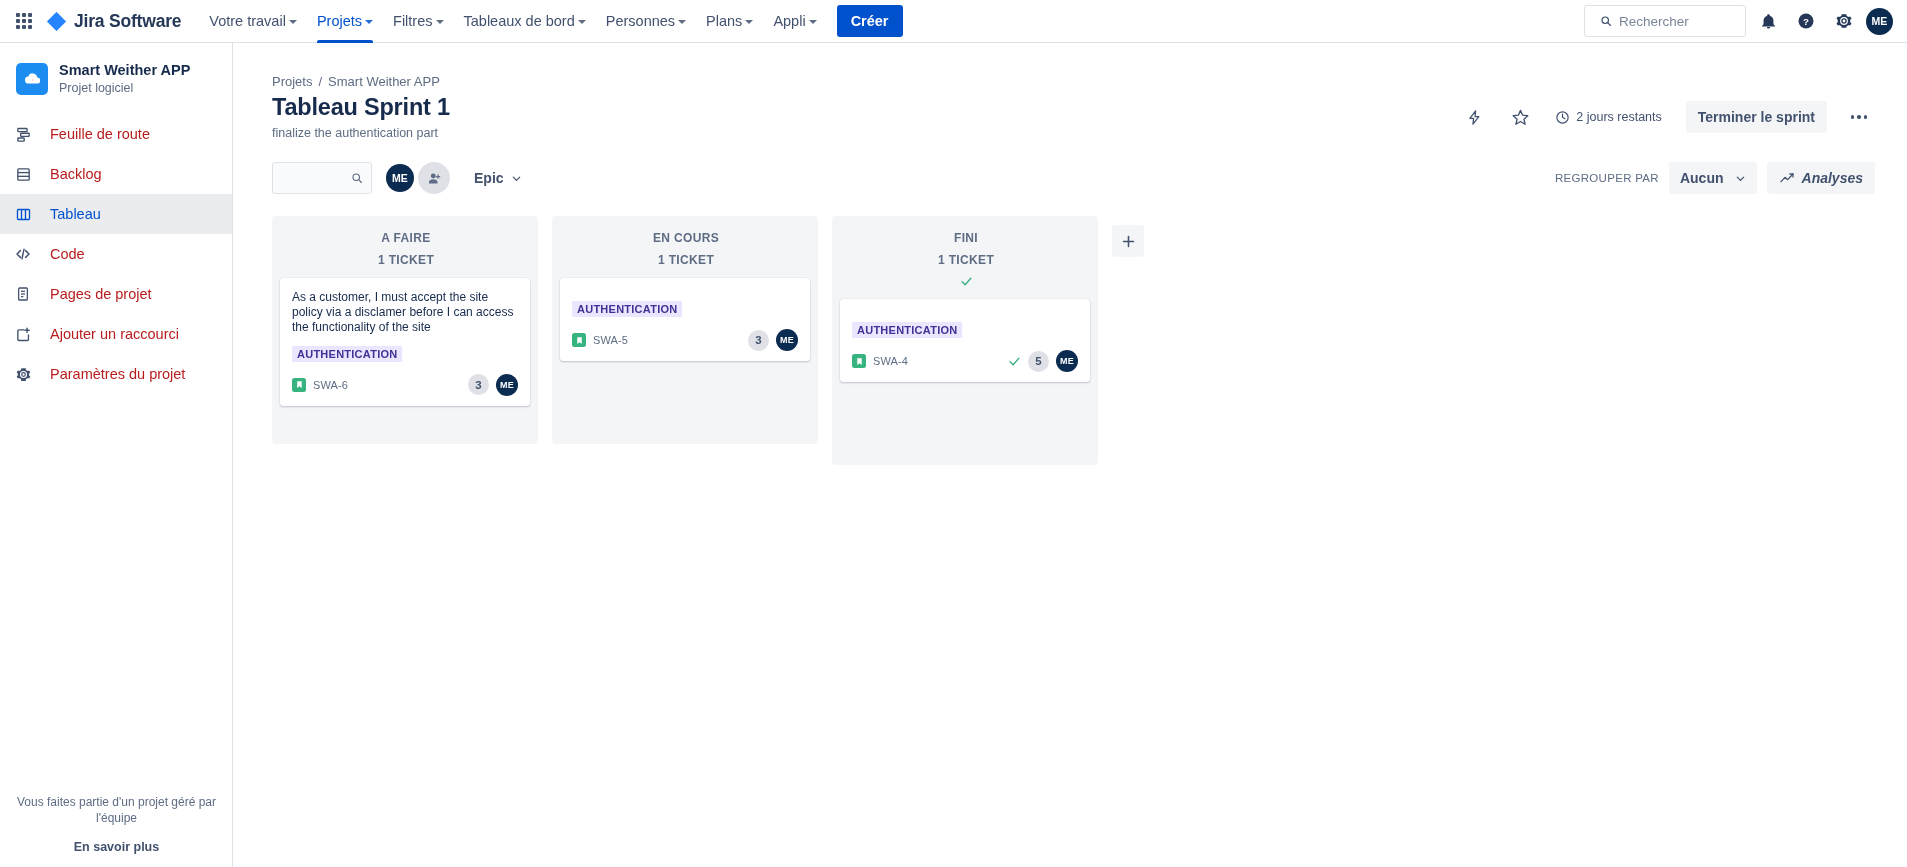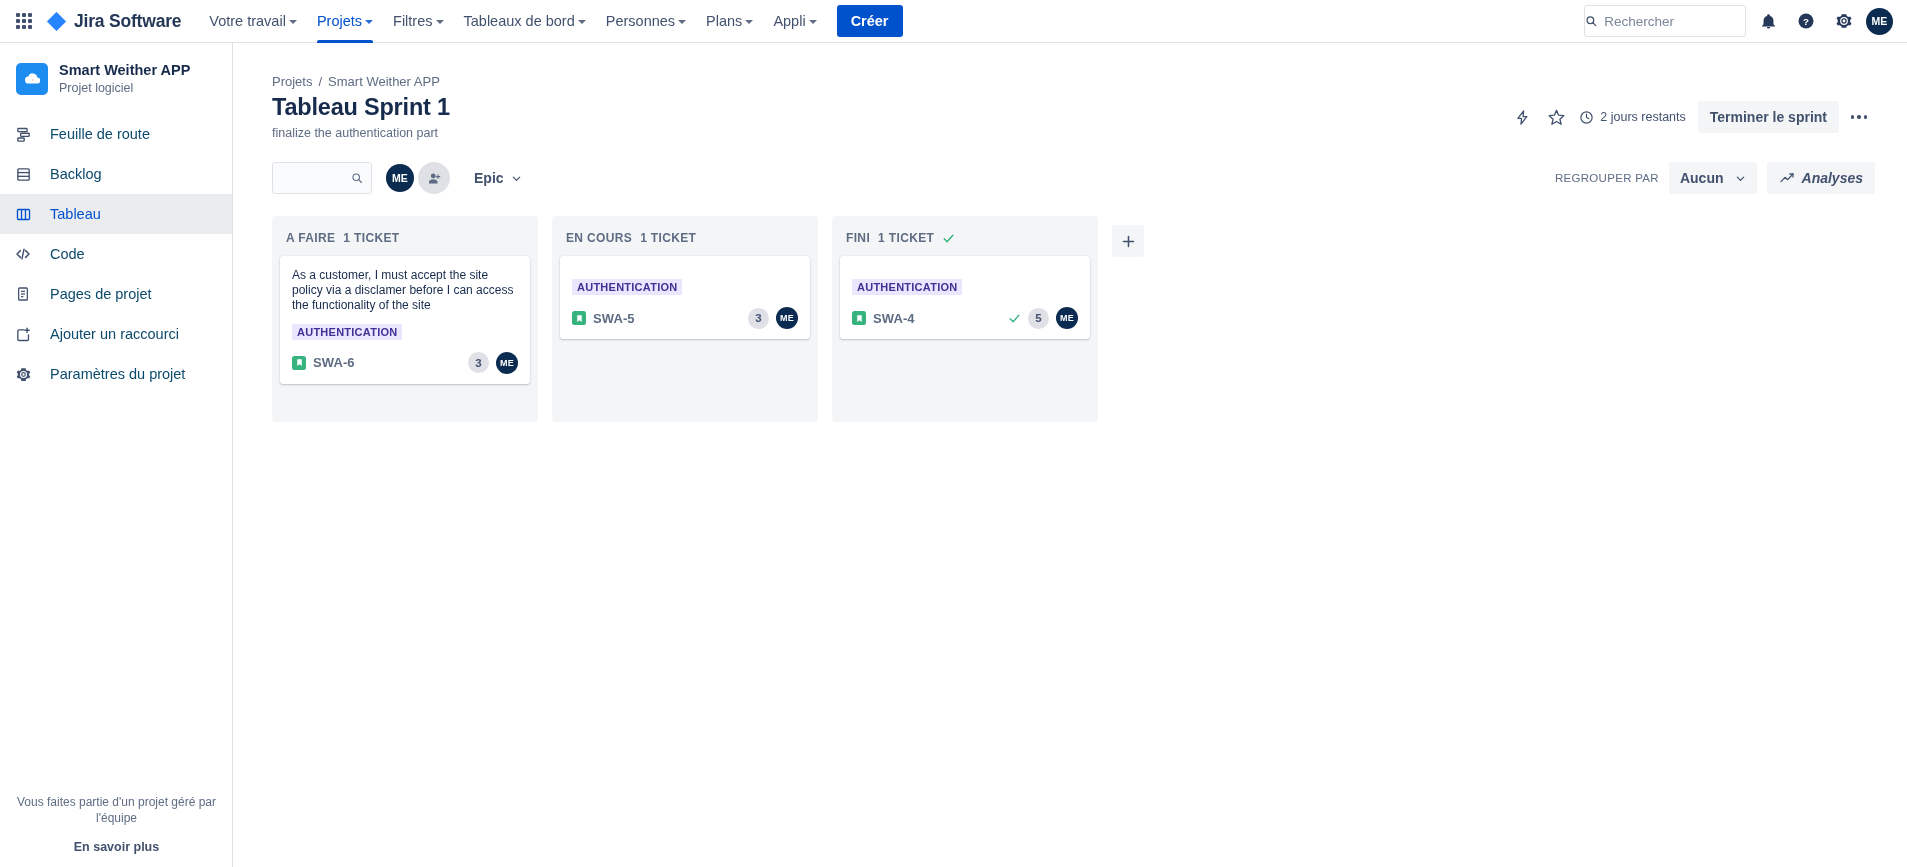--- a/index.html
+++ b/index.html
@@ -39,21 +39,21 @@
   }
   .caret { width:0;height:0;border-left:4px solid transparent;border-right:4px solid transparent;border-top:4.5px solid currentColor; opacity:.85; margin-top:2px;}
   .create-btn {
     background:#0052cc; color:#fff; border:none; border-radius:3px;
     height:32px; padding:0 14px; font-size:14.5px; font-weight:600;
     font-family:inherit; cursor:pointer; margin-left:10px;
   }
   .nav-right { margin-left:auto; display:flex; align-items:center; gap:6px; }
   .searchbox {
     width:162px; height:32px; border:1px solid #dfe1e6; border-radius:3px;
-    background:#fff; display:flex; align-items:center; gap:7px; padding:0 0;
+    background:#fff; display:flex; align-items:center; gap:7px; padding:0 15px;
   }
   .searchbox input {
     border:none; outline:none; background:transparent;
     font-family:inherit; font-size:13.5px; color:#42526e; width:100%;
   }
   .searchbox input::placeholder { color:#7a869a; }
   .navicon { width:32px; height:32px; display:flex; align-items:center; justify-content:center; border-radius:50%; cursor:pointer; }
   .avatar {
     border-radius:50%; background:#0b2b50; color:#fff;
     display:flex; align-items:center; justify-content:center;
@@ -71,40 +71,40 @@
   .proj-icon {
     width:32px;height:32px;border-radius:5px;background:#1d8cf0;
     display:flex;align-items:center;justify-content:center;flex:none;
   }
   .proj-name { font-size:14.5px; font-weight:700; color:#172b4d; line-height:1.25; }
   .proj-sub { font-size:12.5px; color:#5e6c84; line-height:1.3; margin-top:1px; }
   .navlist { margin-top:10px; }
   .sideitem {
     display:flex; align-items:center; gap:16px;
     height:40px; padding:0 14px 0 12px; margin:0;
-    font-size:14.5px; color:#0c4a6e; cursor:pointer;
+    font-size:14.5px; color:#b91c1c; cursor:pointer;
   }
   .sideitem .sicon { width:22px; display:flex; align-items:center; justify-content:center; flex:none; color:#42526e; }
   .sideitem.active { background:#ebecf0; color:#0052cc; font-weight:400; }
   .sideitem.active .sicon { color:#0052cc; }
   .side-foot {
     position:absolute; bottom:13px; left:0; width:233px;
     text-align:center; padding:0 16px;
   }
   .side-foot .f1 { font-size:12px; color:#5e6c84; line-height:1.35; }
   .side-foot .f2 { font-size:12.5px; color:#42526e; font-weight:600; margin-top:14px; cursor:pointer; }
 
   
   #main { position:absolute; top:43px; left:233px; width:1674px; height:824px; background:#fff; }
   .crumbs { display:flex; align-items:center; gap:6px; font-size:13px; color:#5e6c84; padding:31px 0 0 39px; }
   .crumbs a { color:#5e6c84; text-decoration:none; cursor:pointer; }
   .titlerow { display:flex; align-items:flex-start; padding:4px 32px 0 39px; }
   .ptitle { font-size:23.5px; font-weight:700; color:#172b4d; letter-spacing:-.2px; line-height:1.25; }
   .psub { font-size:12.5px; color:#5e6c84; margin-top:4px; }
-  .title-actions { margin-left:auto; display:flex; align-items:center; gap:4px; padding-top:8px; }
+  .title-actions { margin-left:auto; display:flex; align-items:center; gap:16px; padding-top:8px; }
   .ticon { width:30px;height:30px;display:flex;align-items:center;justify-content:center;border-radius:3px;cursor:pointer;color:#42526e; }
   .days { display:flex; align-items:center; gap:6px; font-size:12.5px; color:#42526e; margin:0 8px 0 4px; }
   .btn-grey {
     background:#f4f5f7; border:none; border-radius:3px; height:32px;
     padding:0 12px; font-size:14px; font-weight:600; color:#42526e;
     font-family:inherit; cursor:pointer; white-space:nowrap;
   }
   .dots { width:32px;height:32px;display:flex;align-items:center;justify-content:center;border-radius:3px;cursor:pointer;gap:3px; }
   .dots i { width:3.5px;height:3.5px;border-radius:50%;background:#42526e;display:block; }
 
@@ -137,41 +137,41 @@
     display:flex;align-items:center;gap:7px;font-size:14px;font-weight:600;
     color:#42526e;font-family:inherit;cursor:pointer;font-style:italic;
   }
 
   
   .board { display:flex; align-items:flex-start; gap:14px; padding:22px 32px 0 39px; }
   .column { width:266px; background:#f4f5f7; border-radius:4px; padding:8px 8px 8px 8px; flex:none; }
   .col-head {
     display:flex; align-items:center; gap:8px;
     font-size:12px; font-weight:600; color:#5e6c84;
-    letter-spacing:.35px; padding:7px 4px 11px 6px; text-transform:uppercase;
+    letter-spacing:.35px; padding:7px 4px 11px 6px; text-transform:uppercase;flex-direction:column;
   }
   .col-body { min-height:158px; display:flex; flex-direction:column; gap:8px; }
   .card {
     background:#fff; border-radius:3px; padding:12px 12px 10px 12px;
     box-shadow:0 1px 2px rgba(9,30,66,.22), 0 0 1px rgba(9,30,66,.18);
     cursor:pointer;
   }
   .card-title { font-size:12px; line-height:1.23; color:#172b4d; }
   .epic-tag {
     display:inline-block; margin-top:11px;
     background:#eae6ff; color:#403294;
     font-size:11px; font-weight:700; letter-spacing:.25px;
     padding:2px 5px; border-radius:1px; text-transform:uppercase;
   }
   .card-foot { display:flex; align-items:center; margin-top:12px; gap:7px; }
   .issue-type {
     width:14px;height:14px;border-radius:2.5px;background:#36b37e;
     display:flex;align-items:center;justify-content:center;flex:none;
   }
-  .issue-key { font-size:13px; font-weight:700; color:#5e6c84; letter-spacing:.1px; }
+  .issue-key { font-size:11px; font-weight:400; color:#5e6c84; letter-spacing:.1px; }
   .foot-right { margin-left:auto; display:flex; align-items:center; gap:7px; }
   .points {
     min-width:21px;height:21px;border-radius:11px;background:#dfe1e6;color:#42526e;
     font-size:11.5px;font-weight:600;display:flex;align-items:center;justify-content:center;padding:0 6px;
   }
   .addcol {
     width:32px;height:32px;border-radius:3px;background:#f4f5f7;
     display:flex;align-items:center;justify-content:center;cursor:pointer;
     margin-top:9px;flex:none;
   }

